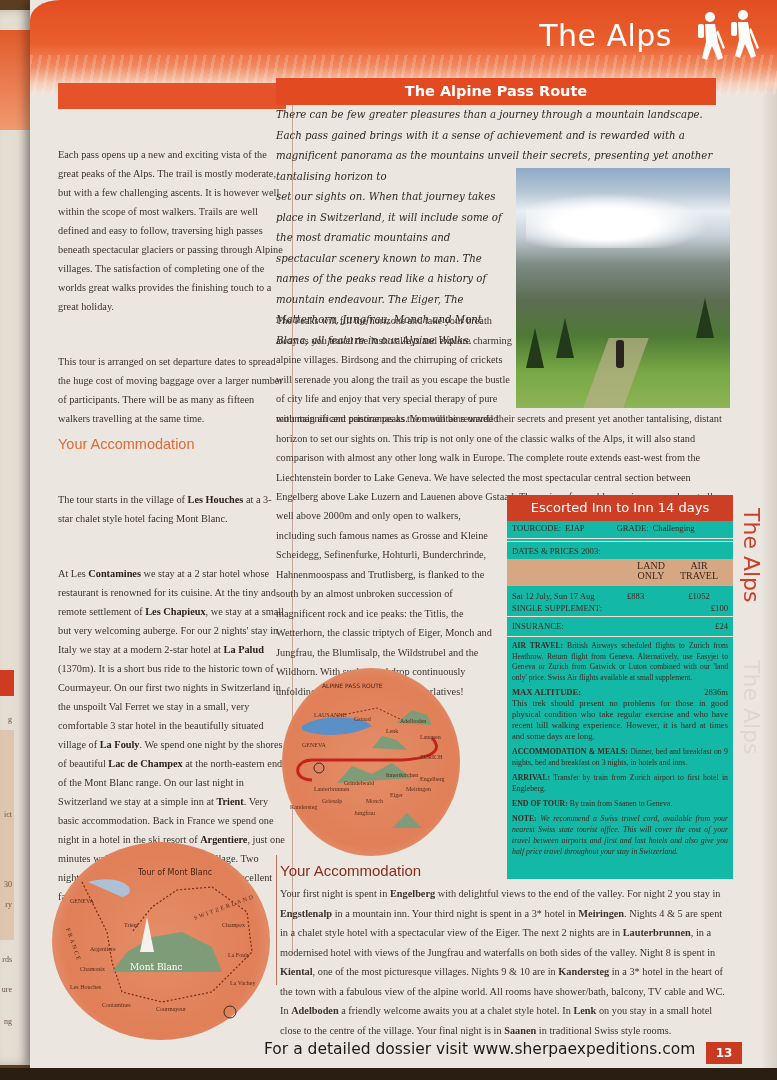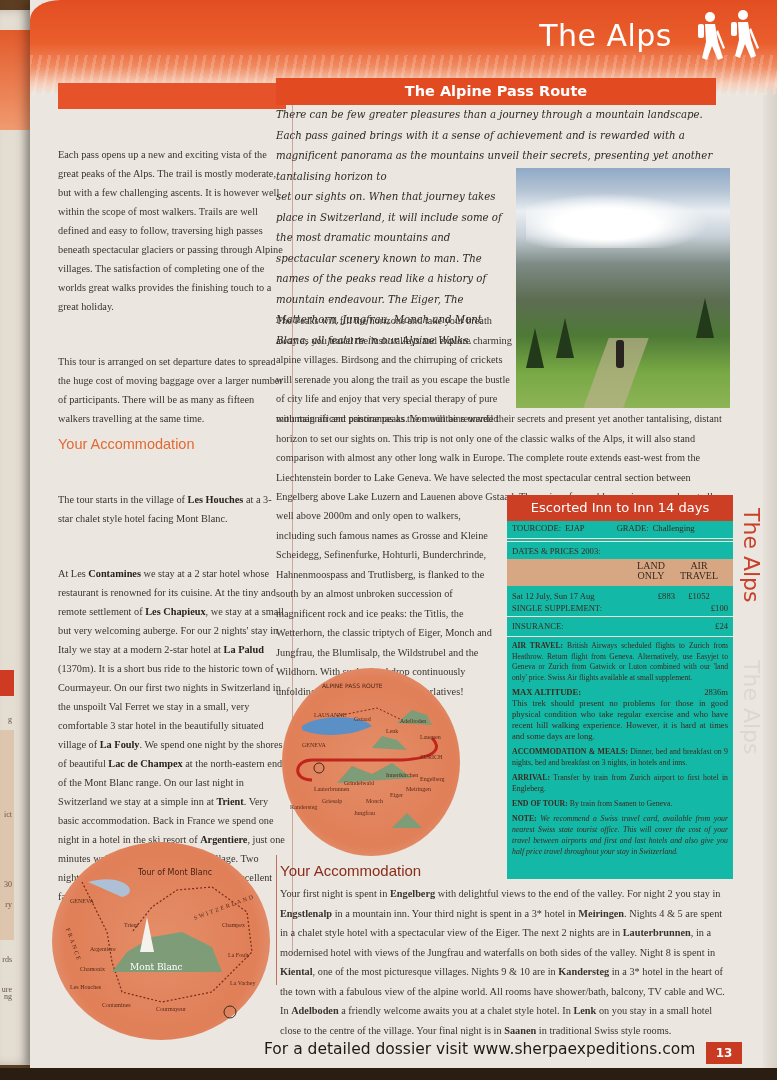--- a/index.html
+++ b/index.html
@@ -141,21 +141,21 @@
 <div class="left-page">
   <div class="lp-band"></div>
   <div class="lp-red"></div>
   <div class="lp-tan"></div>
   <div class="lp-frag" style="top:705px">g</div>
   <div class="lp-frag" style="top:800px">ict</div>
   <div class="lp-frag" style="top:870px">30</div>
   <div class="lp-frag" style="top:890px">ry</div>
   <div class="lp-frag" style="top:945px">rds</div>
   <div class="lp-frag" style="top:975px">ure</div>
-  <div class="lp-frag" style="top:982px">ng</div>
+  <div class="lp-frag" style="top:1007px">ng</div>
 </div>
 
 <div class="page">
   <div class="page-right-edge"></div>
 
   <div class="header-band"></div>
   <div class="header-title">The Alps</div>
   <svg class="hikers-icon" viewBox="0 0 80 64">
     <g fill="#ffffff">
       <circle cx="25" cy="9" r="5"></circle>
@@ -272,21 +272,21 @@
     <div class="ib-row">
       <span>DATES &amp; PRICES 2003:</span>
     </div>
     <div class="price-head ib-band">
       <span style="width:115px"></span>
       <span class="ph">LAND ONLY</span>
       <span class="ph">AIR TRAVEL</span>
     </div>
     <div class="price-row" style="margin-top:4px">
       <span style="width:115px">Sat 12 July, Sun 17 Aug</span>
-      <span style="width:48px;text-align:right">£883</span>
+      <span style="width:48px;text-align:left">£883</span>
       <span style="width:48px;text-align:center">£1052</span>
     </div>
     <div class="ib-row tight">
       <span>SINGLE SUPPLEMENT:</span>
       <span>£100</span>
     </div>
     <div class="ib-sep"></div>
     <div class="ib-row">
       <span>INSURANCE:</span>
       <span>£24</span>

